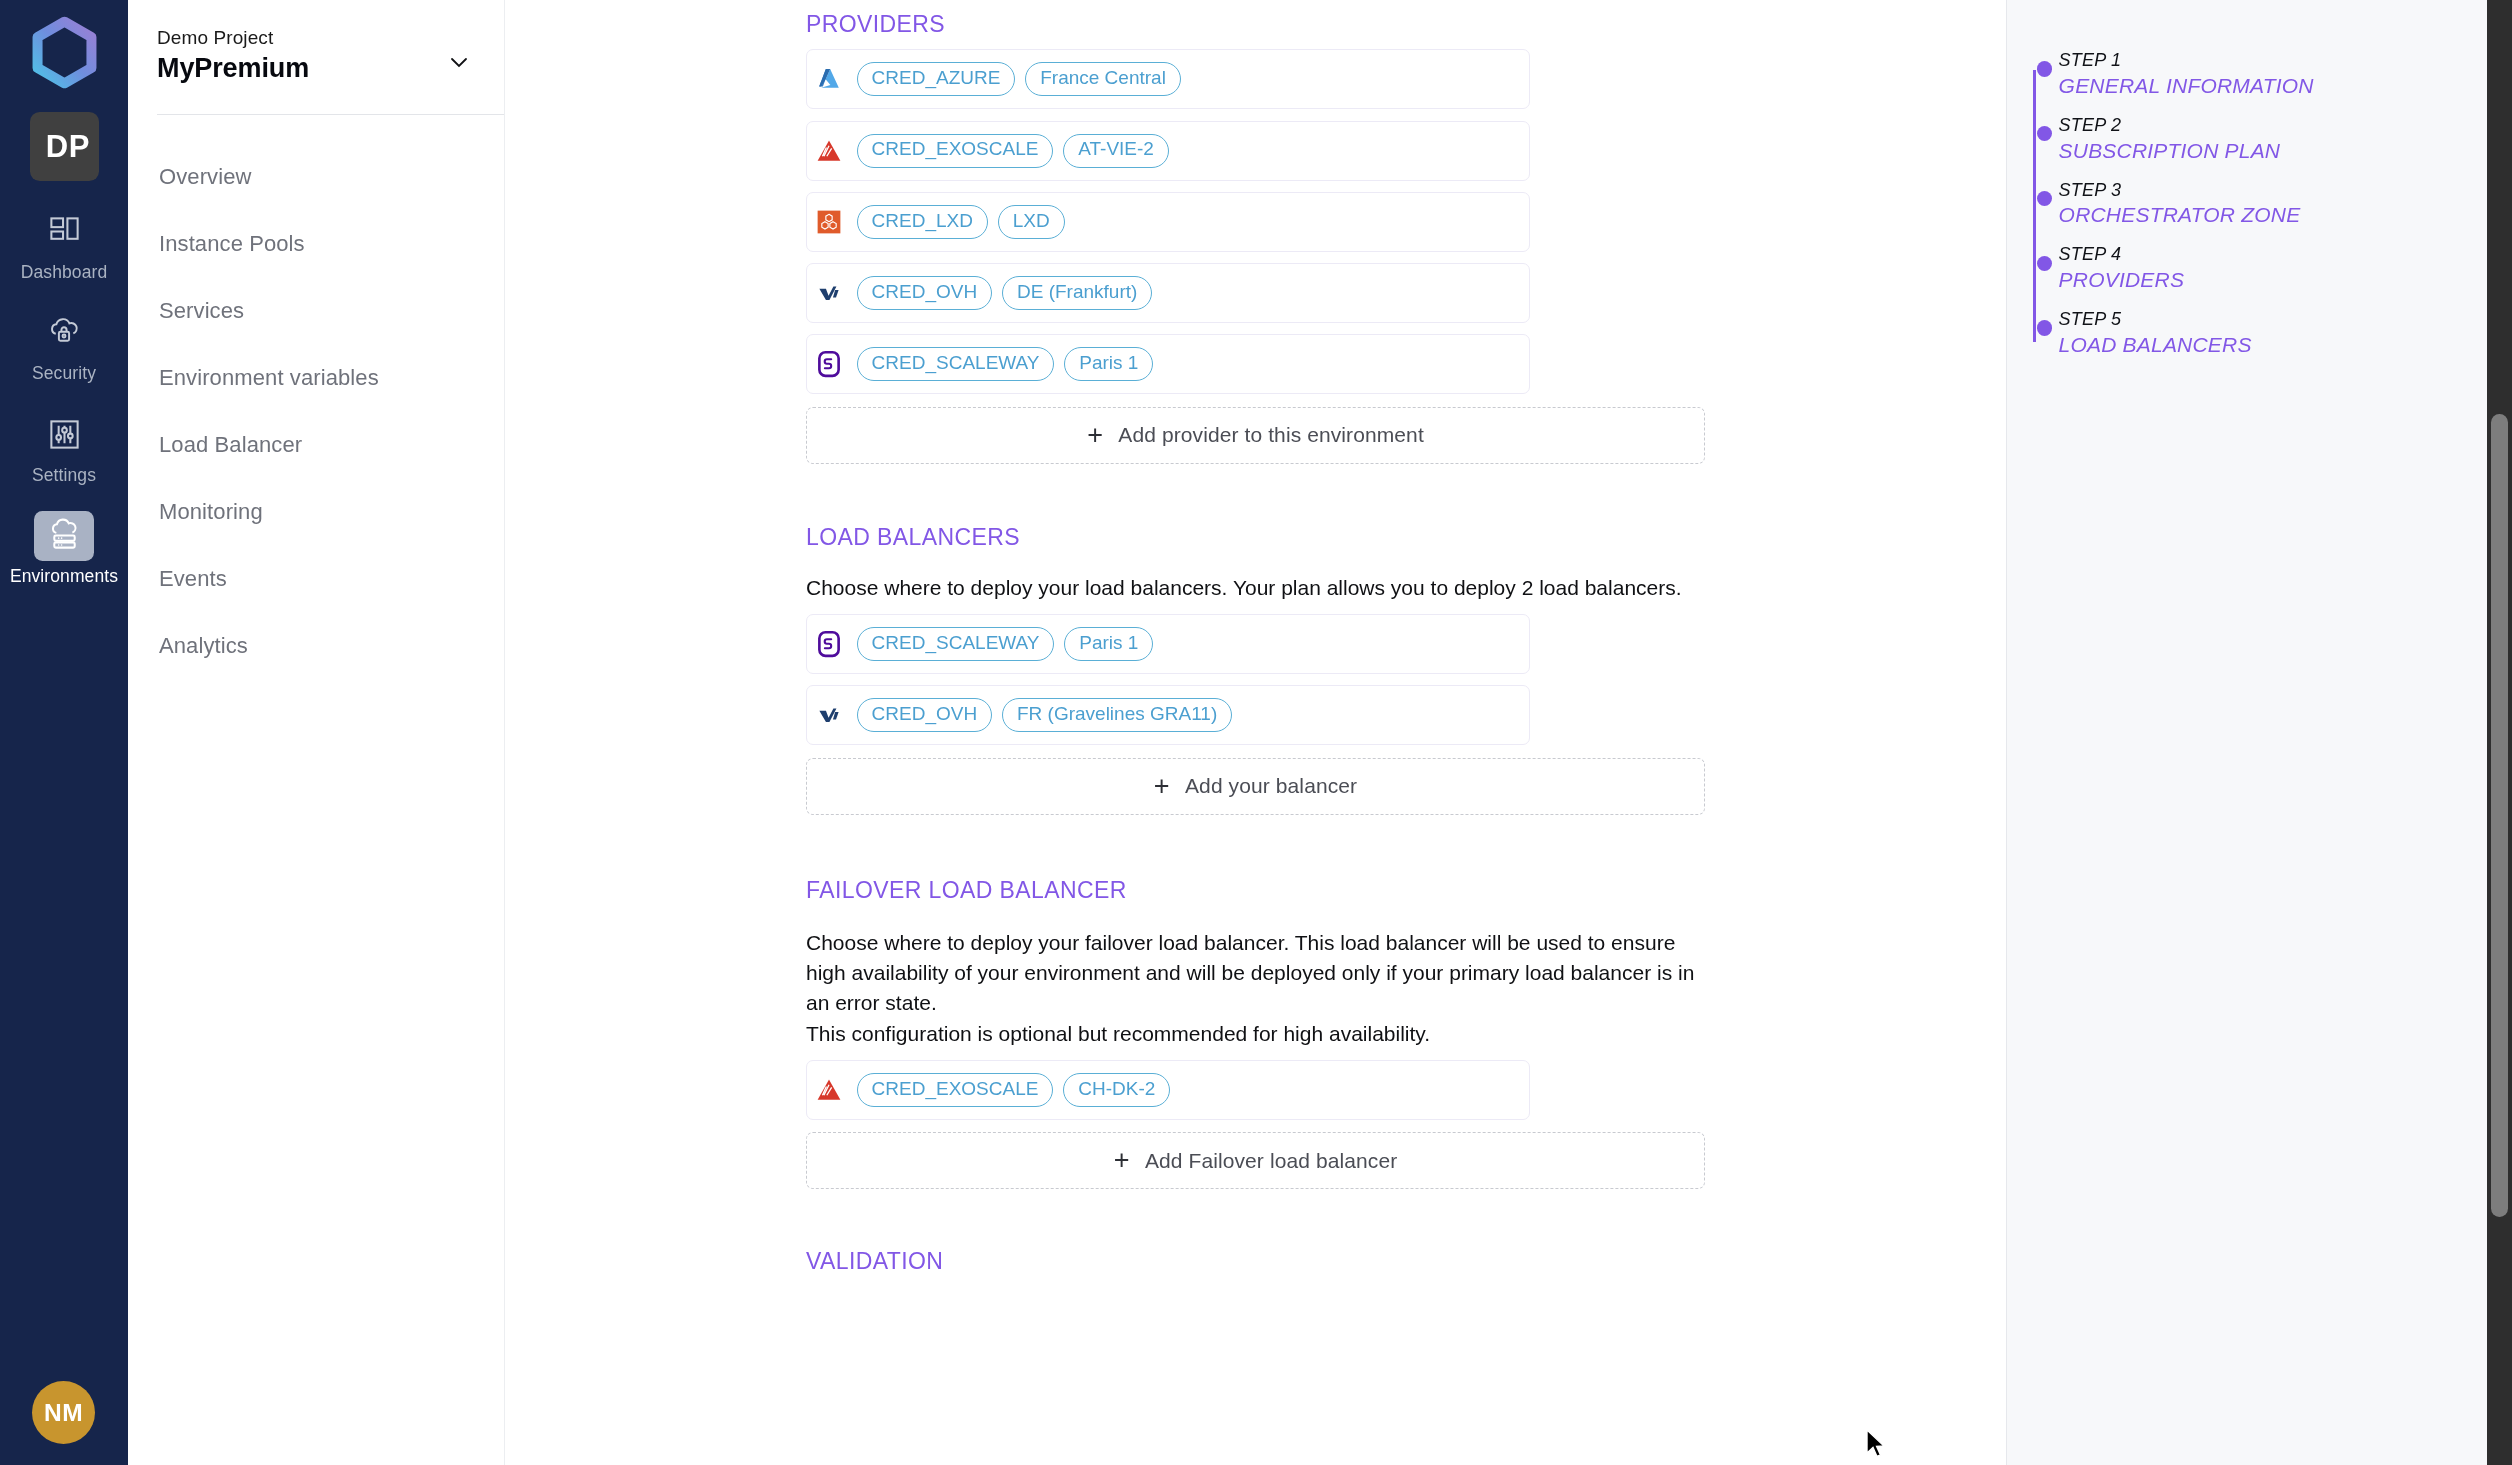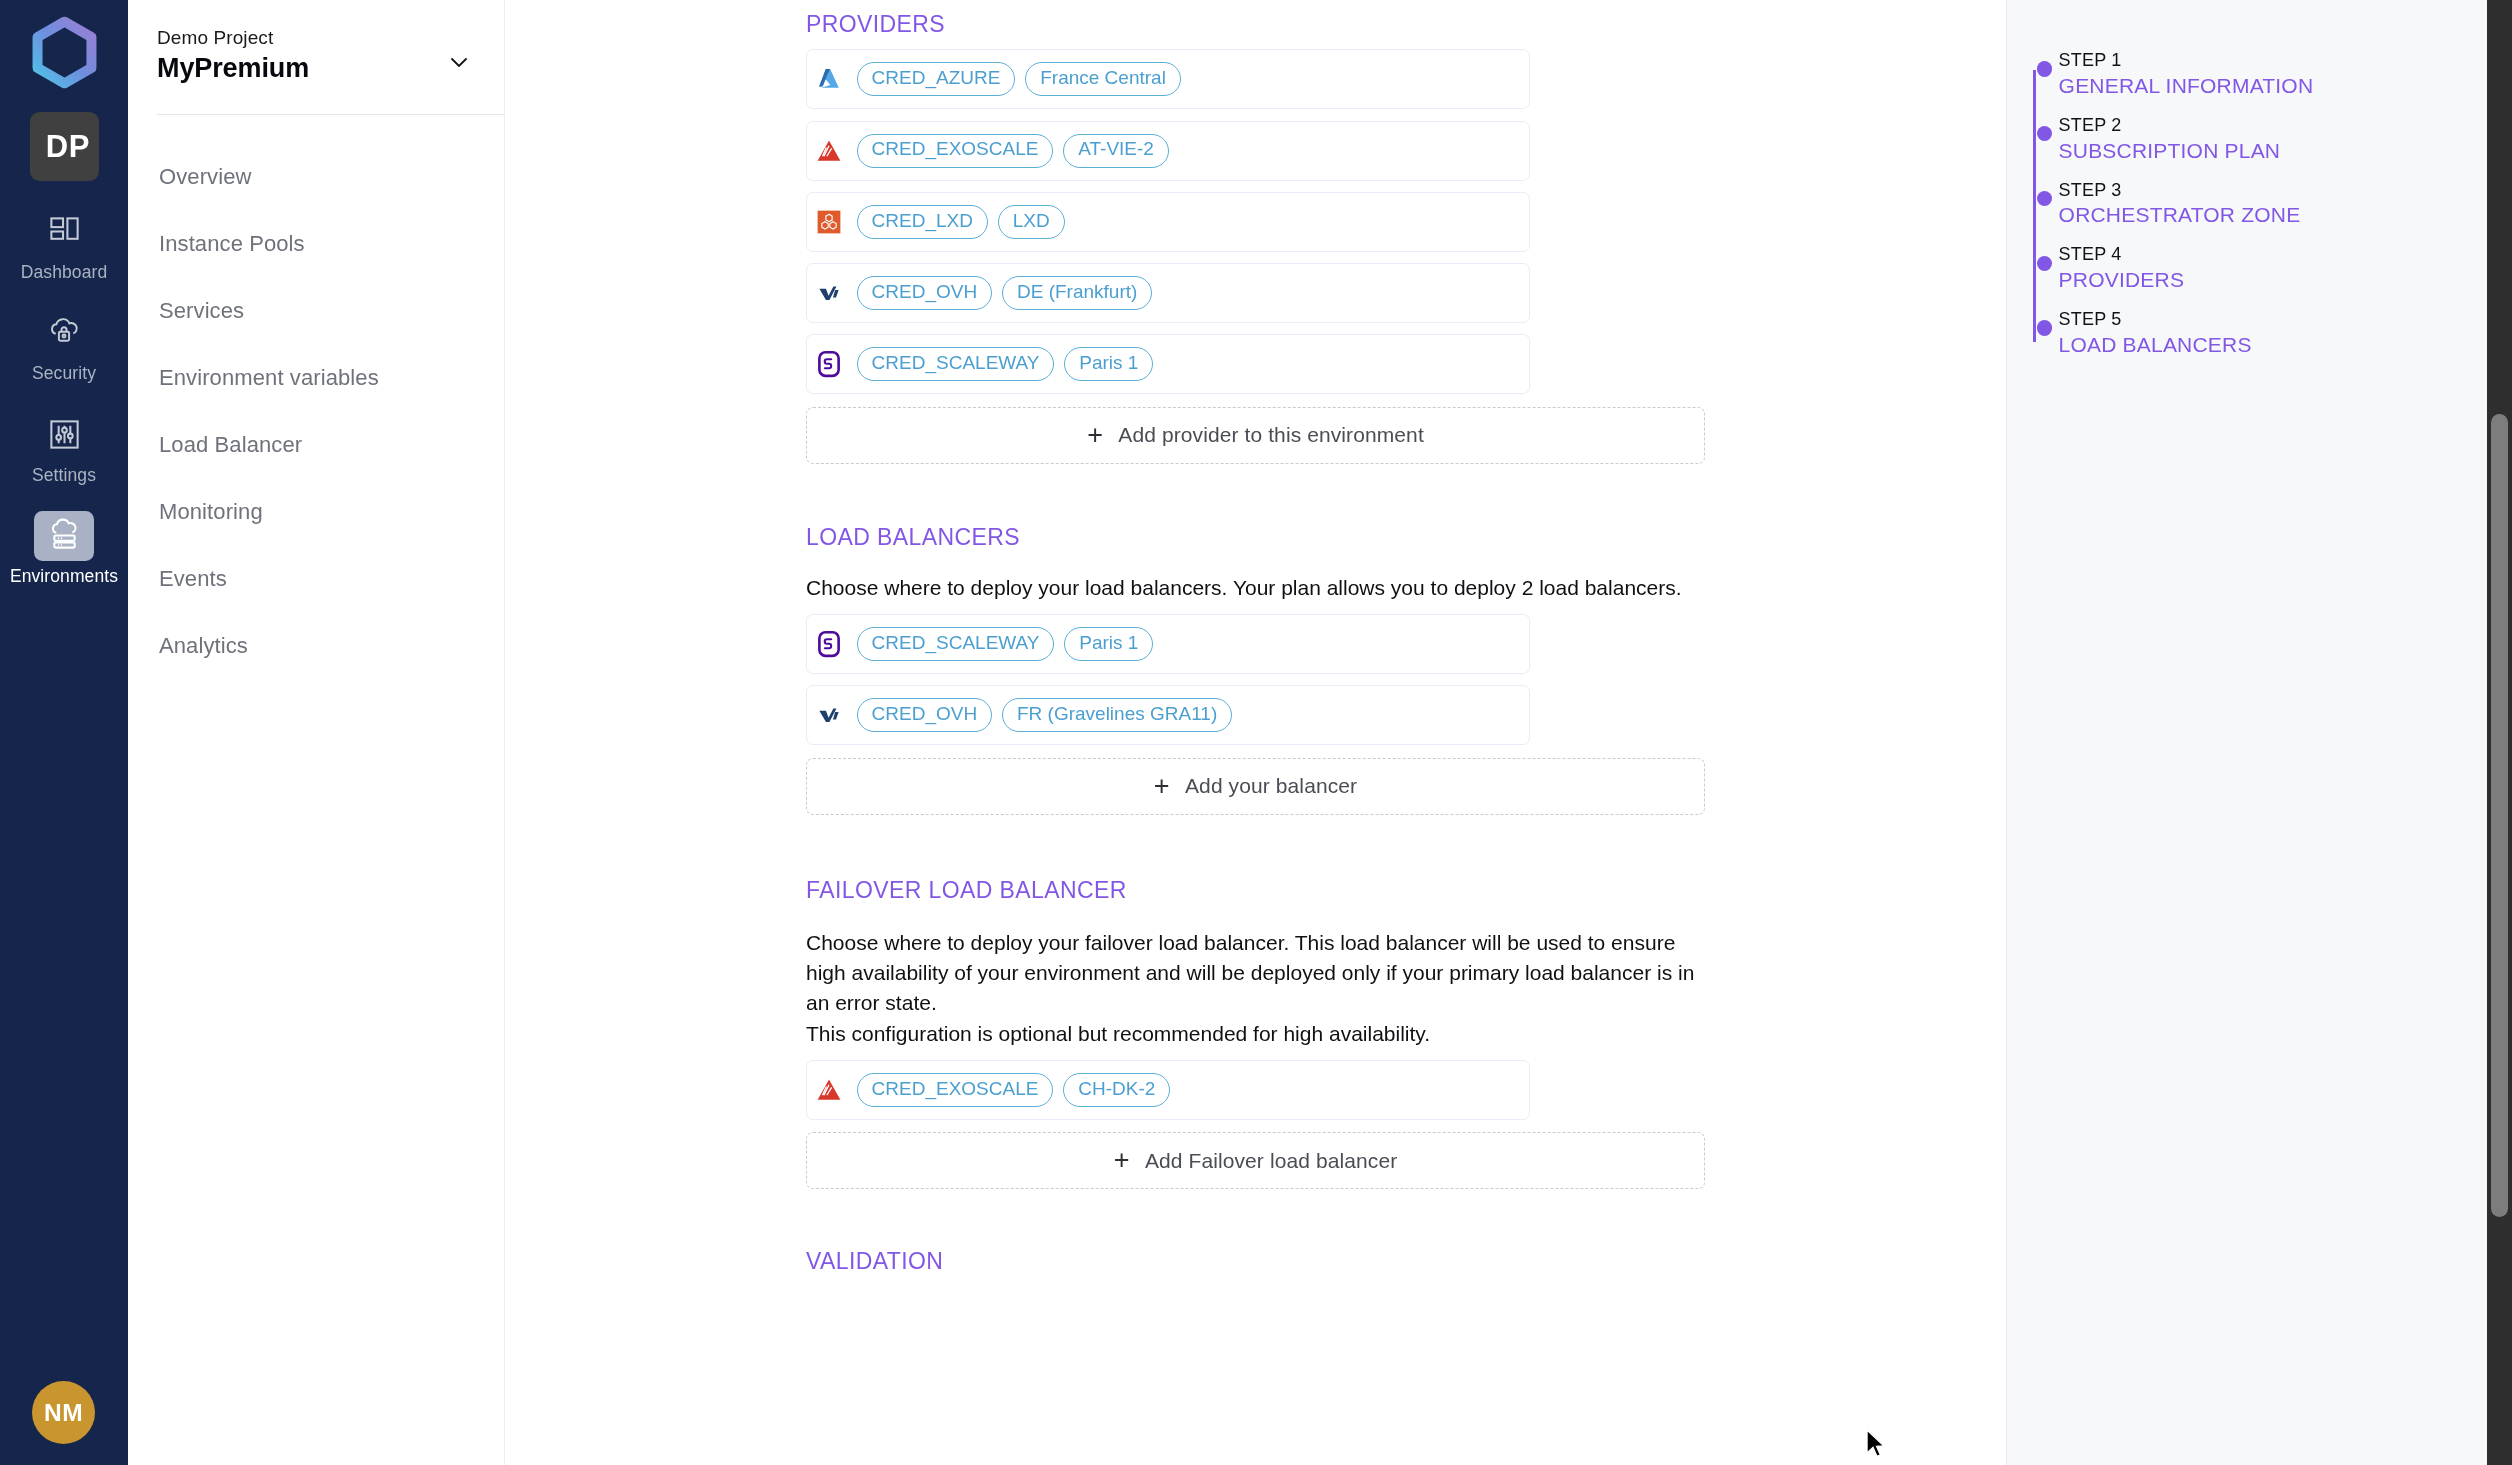--- a/index.html
+++ b/index.html
@@ -120,21 +120,21 @@
     width: 506px; flex: 0 0 506px; height: 1465px;
     background: #f7f8fa; border-left: 0.7px solid #e6e8ec;
     position: relative;
   }
   .steps-inner { position: relative; padding: 50px 0 0 12.6px; }
   .steps-line {
     position: absolute; left: 26px; top: 70px; width: 2.8px; height: 272px;
     background: #8257e6;
   }
   .step {
-    position: relative; padding-left: 39px; margin-bottom: 17px; cursor: pointer;
+    position: relative; padding-left: 39px; margin-bottom: 17px; cursor: pointer; font-style: italic;
   }
   .step-dot {
     position: absolute; left: 17px; top: 11.2px; width: 15.4px; height: 15.4px;
     border-radius: 50%; background: #8257e6;
   }
   .step-num { font-size: 18px; color: #111318; letter-spacing: 0.2px; }
   .step-name { font-size: 21px; color: #8257e6; margin-top: 2.8px; letter-spacing: 0.2px; }
 
   
   .vscroll {

